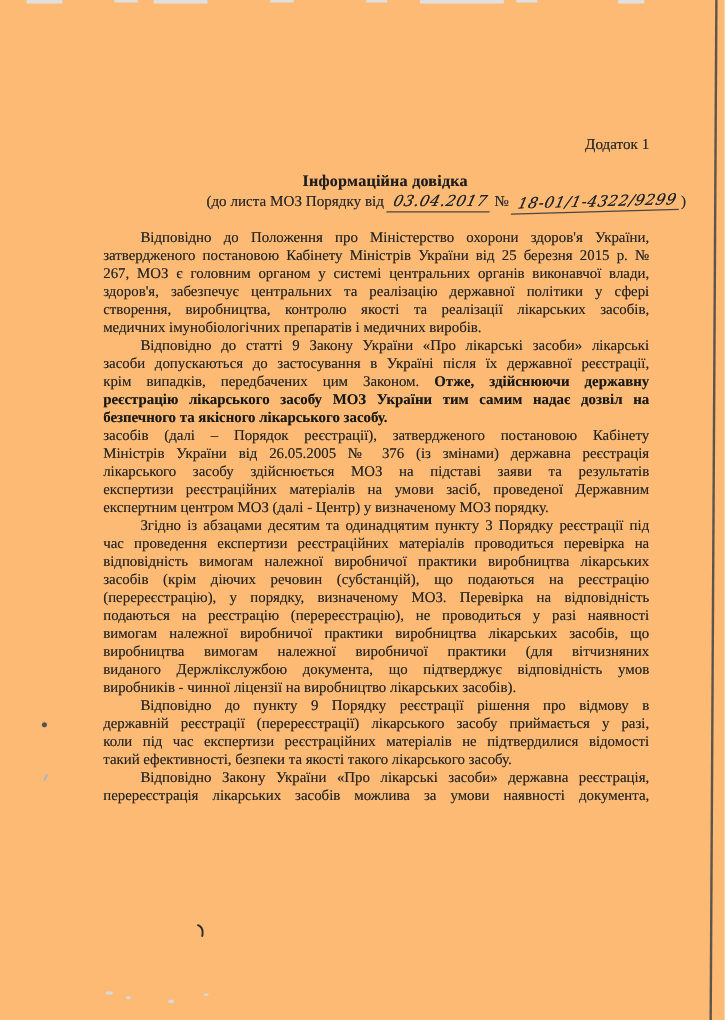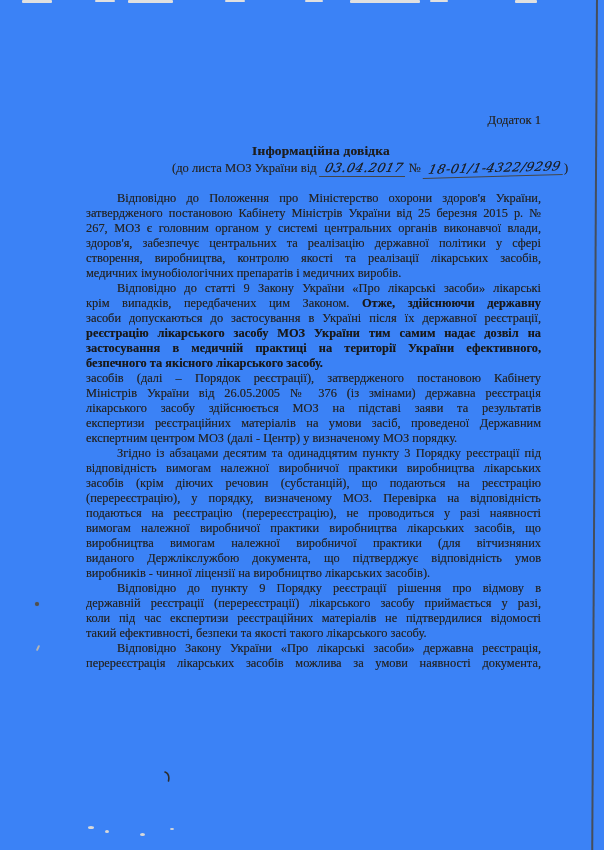--- a/index.html
+++ b/index.html
@@ -5,21 +5,21 @@
   html, body {
     margin: 0; padding: 0;
     width: 604px; height: 850px;
     background: #ffffff;
     overflow: hidden;
     font-family: "Liberation Serif", "DejaVu Serif", serif;
   }
   .page {
     position: relative;
     width: 604px; height: 850px;
-    background: #3b82f6;
+    background: #fdba74;
   }
   
   .edge-line {
     position: absolute;
     left: 596px; top: -3px;
     width: 1.6px; height: 856px;
     background: #474747;
     opacity: 0.88;
     transform: rotate(0.32deg);
     transform-origin: top center;
@@ -139,48 +139,48 @@
   <div class="top-dash" style="left:305px;width:18px;height:2px;"></div>
   <div class="top-dash" style="left:350px;width:70px;"></div>
   <div class="top-dash" style="left:430px;width:18px;height:2px;"></div>
   <div class="top-dash" style="left:515px;width:22px;"></div>
 
   <div class="edge-line"></div>
 
   <div class="annex">Додаток 1</div>
 
   <div class="title">Інформаційна довідка</div>
-  <div class="subtitle"><span>(до листа МОЗ України від</span><span class="hw">03.04.2017</span><span>№</span><span class="hw hw-number">18-01/1-4322/9299</span><span>)</span></div>
+  <div class="subtitle"><span>(до листа МОЗ Порядку від</span><span class="hw">03.04.2017</span><span>№</span><span class="hw hw-number">18-01/1-4322/9299</span><span>)</span></div>
 
   <div class="doc-body">
       <div class="paragraph">
         <div class="line first"><span>Відповідно до Положення про Міністерство охорони здоров'я України,</span></div>
         <div class="line"><span>затвердженого постановою Кабінету Міністрів України від 25 березня 2015 р. №</span></div>
         <div class="line"><span>267, МОЗ є головним органом у системі центральних органів виконавчої влади,</span></div>
         <div class="line"><span>здоров'я, забезпечує центральних та реалізацію державної політики у сфері</span></div>
         <div class="line"><span>створення, виробництва, контролю якості та реалізації лікарських засобів,</span></div>
         <div class="line lastline"><span>медичних імунобіологічних препаратів і медичних виробів.</span></div>
       </div>
       <div class="paragraph">
         <div class="line first"><span>Відповідно до статті 9 Закону України «Про лікарські засоби» лікарські</span></div>
+        <div class="line"><span>засоби допускаються до застосування в Україні після їх державної реєстрації,</span></div>
         <div class="line"><span>крім випадків, передбачених цим Законом. </span><span class="b">Отже, здійснюючи державну</span></div>
-        <div class="line"><span>засоби допускаються до застосування в Україні після їх державної реєстрації,</span></div>
         <div class="line"><span class="b">реєстрацію лікарського засобу МОЗ України тим самим надає дозвіл на</span></div>
-        <div class="line"><span class="b">застосування в медичній практиці на території України ефективного,</span></div>
         <div class="line lastline"><span class="b">безпечного та якісного лікарського засобу.</span></div>
       </div>
       <div class="paragraph">
         <div class="line"><span>засобів (далі – Порядок реєстрації), затвердженого постановою Кабінету</span></div>
         <div class="line"><span>Міністрів України від 26.05.2005 № 376 (із змінами) державна реєстрація</span></div>
         <div class="line"><span>лікарського засобу здійснюється МОЗ на підставі заяви та результатів</span></div>
         <div class="line"><span>експертизи реєстраційних матеріалів на умови засіб, проведеної Державним</span></div>
         <div class="line lastline"><span>експертним центром МОЗ (далі - Центр) у визначеному МОЗ порядку.</span></div>
       </div>
       <div class="paragraph">
         <div class="line first"><span>Згідно із абзацами десятим та одинадцятим пункту 3 Порядку реєстрації під</span></div>
+        <div class="line"><span>час проведення експертизи реєстраційних матеріалів проводиться перевірка на</span></div>
         <div class="line"><span>відповідність вимогам належної виробничої практики виробництва лікарських</span></div>
         <div class="line"><span>засобів (крім діючих речовин (субстанцій), що подаються на реєстрацію</span></div>
         <div class="line"><span>(перереєстрацію), у порядку, визначеному МОЗ. Перевірка на відповідність</span></div>
         <div class="line"><span>подаються на реєстрацію (перереєстрацію), не проводиться у разі наявності</span></div>
         <div class="line"><span>вимогам належної виробничої практики виробництва лікарських засобів, що</span></div>
         <div class="line"><span>виробництва вимогам належної виробничої практики (для вітчизняних</span></div>
         <div class="line"><span>виданого Держлікслужбою документа, що підтверджує відповідність умов</span></div>
         <div class="line lastline"><span>виробників - чинної ліцензії на виробництво лікарських засобів).</span></div>
       </div>
       <div class="paragraph">

